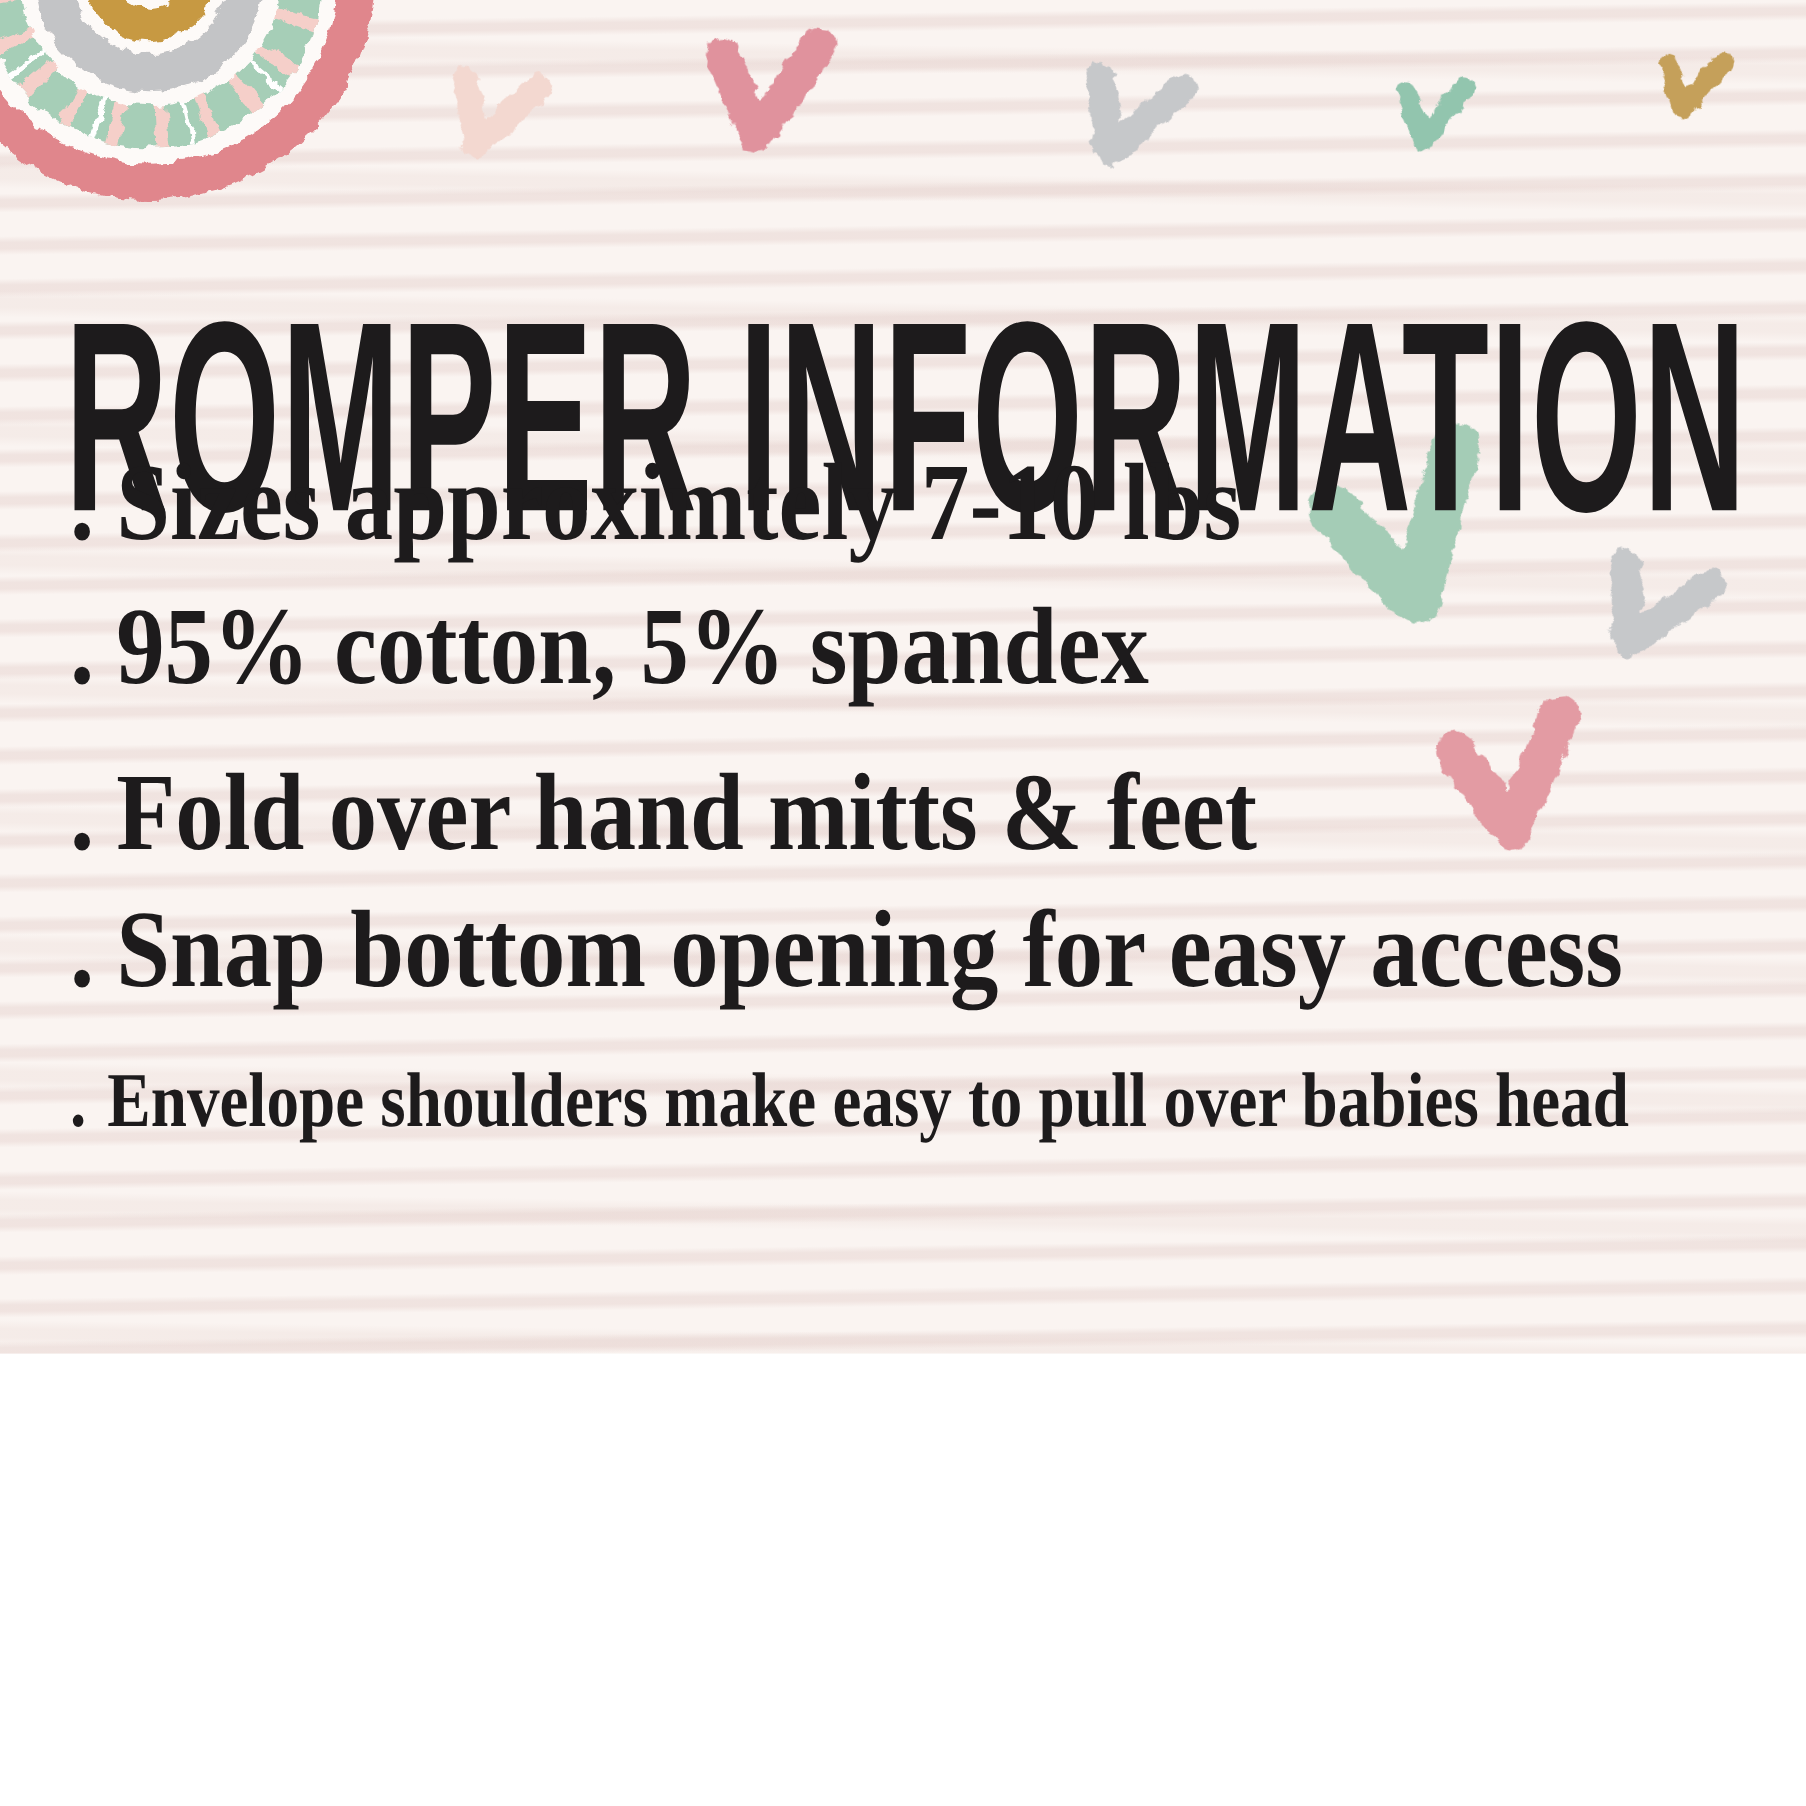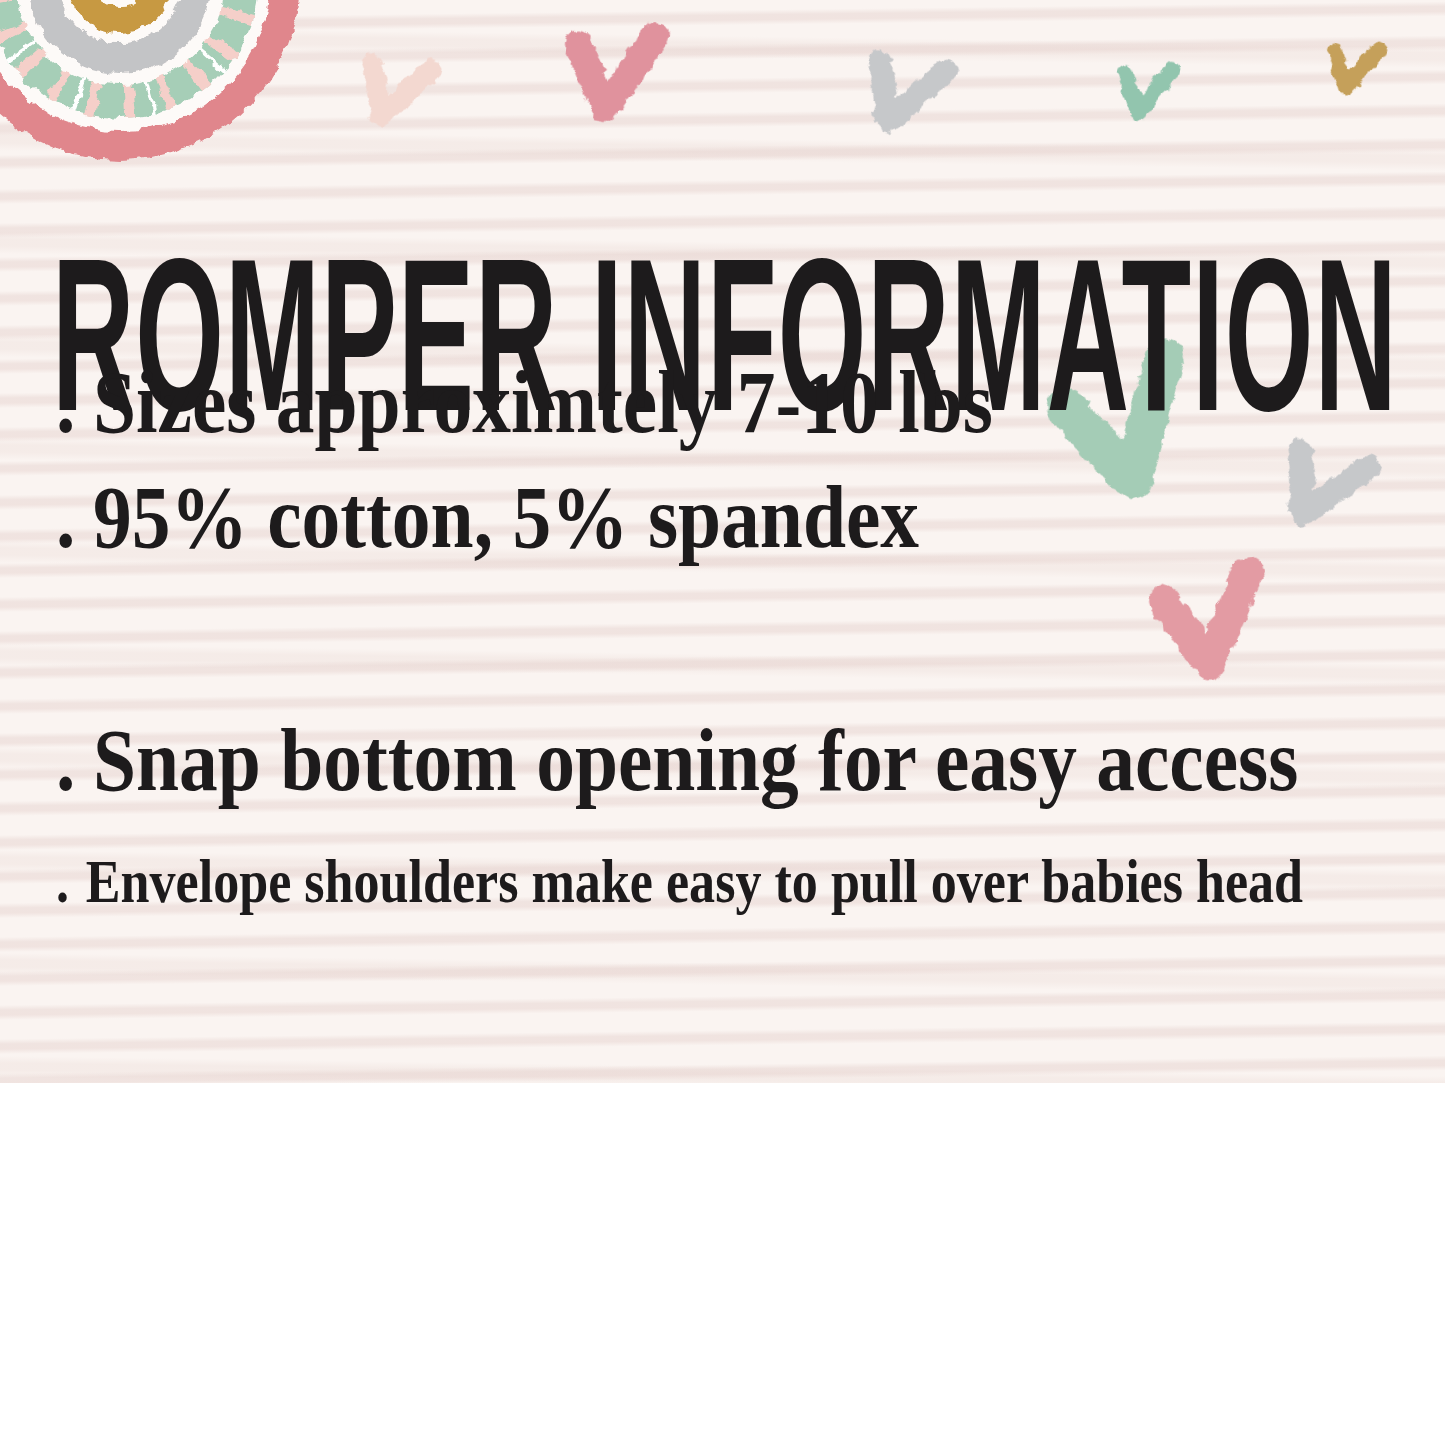--- a/index.html
+++ b/index.html
@@ -148,16 +148,17 @@
       <use href="#heart" filter="url(#rough)"></use>
     </svg>
   <svg class="heart" style="left:782px;top:1296px;color:#f0d5cd;transform:rotate(108deg)" width="96" height="110">
       <use href="#heart" filter="url(#rough)"></use>
     </svg>
 
   <h1 class="title"><span class="stretch">ROMPER INFORMATION</span></h1>
 
   <div class="line large" style="top:359px"><span class="stretch"><span class="marker">.</span><span>Sizes approximtely 7-10 lbs</span></span></div>
   <div class="line large" style="top:474px"><span class="stretch"><span class="marker">.</span><span>95% cotton, 5% spandex</span></span></div>
+  <div class="line large" style="top:607px"><span class="stretch"><span class="marker">.</span><span>Fold over hand mitts &amp; feet</span></span></div>
   <div class="line large" style="top:717px"><span class="stretch"><span class="marker">.</span><span>Snap bottom opening for easy access</span></span></div>
   <div class="line medium" style="top:850px"><span class="stretch"><span class="marker">.</span><span>Envelope shoulders make easy to pull over babies head</span></span></div>
 
 </div>
 
 </body></html>

